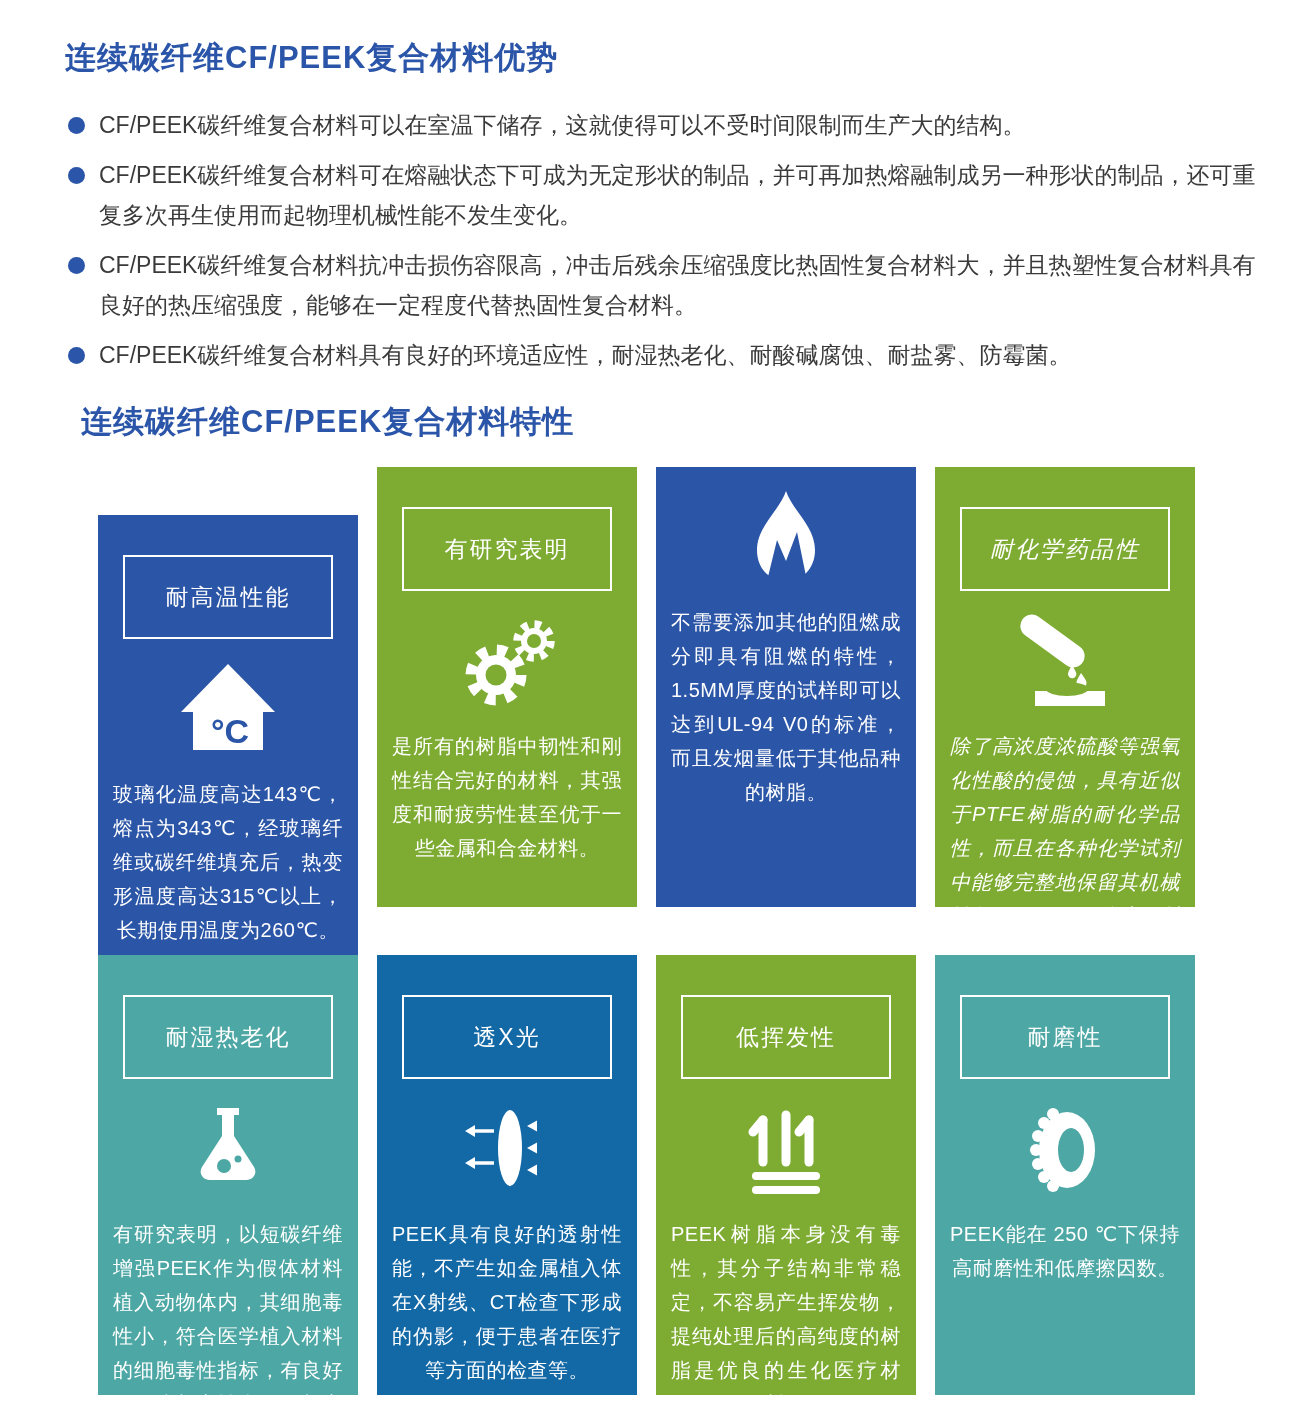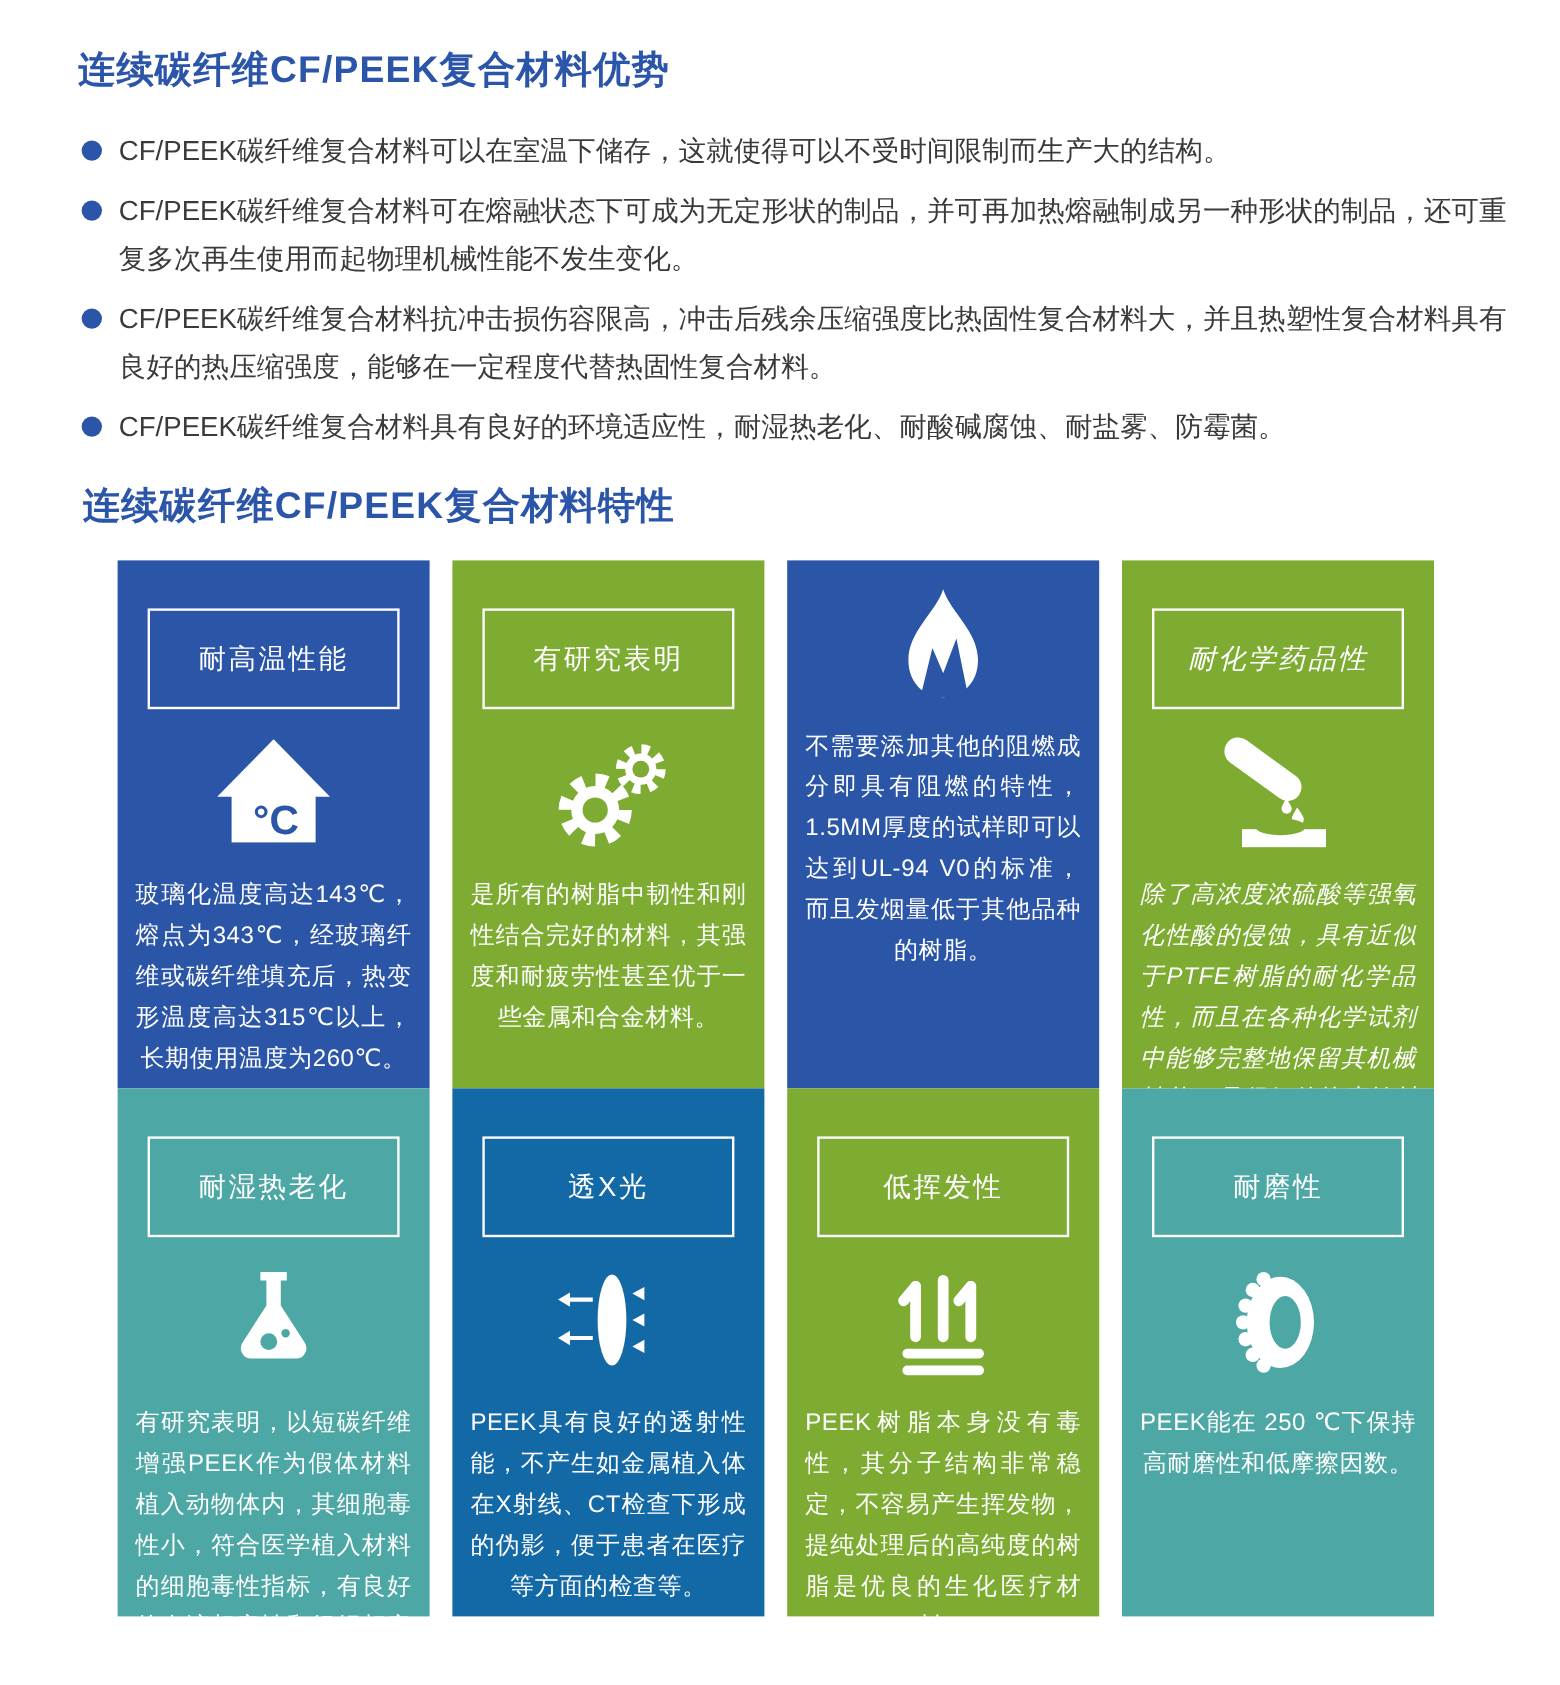--- a/index.html
+++ b/index.html
@@ -9,21 +9,21 @@
     box-sizing:border-box;padding:37px 40px 0 65px;overflow:hidden;
   }
   .section-title{
     font-size:31px;font-weight:bold;color:#2B55A8;
     margin:0 0 26px 0;letter-spacing:1px;
   }
   .bullets{list-style:none;margin:0 0 26px 0;padding:0;width:1195px;}
   .bullet{display:flex;margin:0 0 10px 0;font-size:23px;line-height:40px;color:#3A3A3A;}
   .dot{flex:0 0 17px;width:17px;height:17px;border-radius:50%;background:#2B55A8;margin:12px 14px 0 3px;}
   .bullet-text{flex:0 1 1161px;max-width:1161px;}
-  .title2{margin:14px 0 24px 4px;}
+  .title2{margin:14px 0 24px 16px;}
   .grid{
     margin-left:33px;display:grid;
     grid-template-columns:repeat(4,260px);column-gap:19px;row-gap:0;
   }
   .card{width:260px;height:440px;color:#fff;box-sizing:border-box;}
   .title-box{
     margin:40px 25px 0 25px;height:84px;border:2px solid #fdfdfd;
     display:flex;align-items:center;justify-content:center;
     font-size:23px;letter-spacing:2px;box-sizing:border-box;text-align:center;
   }
@@ -57,21 +57,21 @@
     <li class="bullet">
       <span class="dot"></span>
       <span class="bullet-text">CF/PEEK碳纤维复合材料具有良好的环境适应性，耐湿热老化、耐酸碱腐蚀、耐盐雾、防霉菌。</span>
     </li>
   </ul>
 
   <h1 class="section-title title2">连续碳纤维CF/PEEK复合材料特性</h1>
 
   <div class="grid">
 
-    <div class="card" style="background-color: rgb(43, 85, 166);">
+    <div class="card" style="background-color: rgb(43, 85, 166); margin-top: 48px;">
       <div class="title-box">耐高温性能</div>
       <div class="icon-box">
         <svg viewBox="0 0 100 100">
           <polygon fill="#fff" points="50,4 3,52 97,52"></polygon>
           <rect fill="#fff" x="15" y="46" width="70" height="44"></rect>
           <text class="bgfill" x="52" y="83" text-anchor="middle" font-size="34" font-weight="bold" fill="#2B55A6">°C</text>
         </svg>
       </div>
       <div class="card-text">玻璃化温度高达143℃，熔点为343℃，经玻璃纤维或碳纤维填充后，热变形温度高达315℃以上，长期使用温度为260℃。</div>
     </div>

